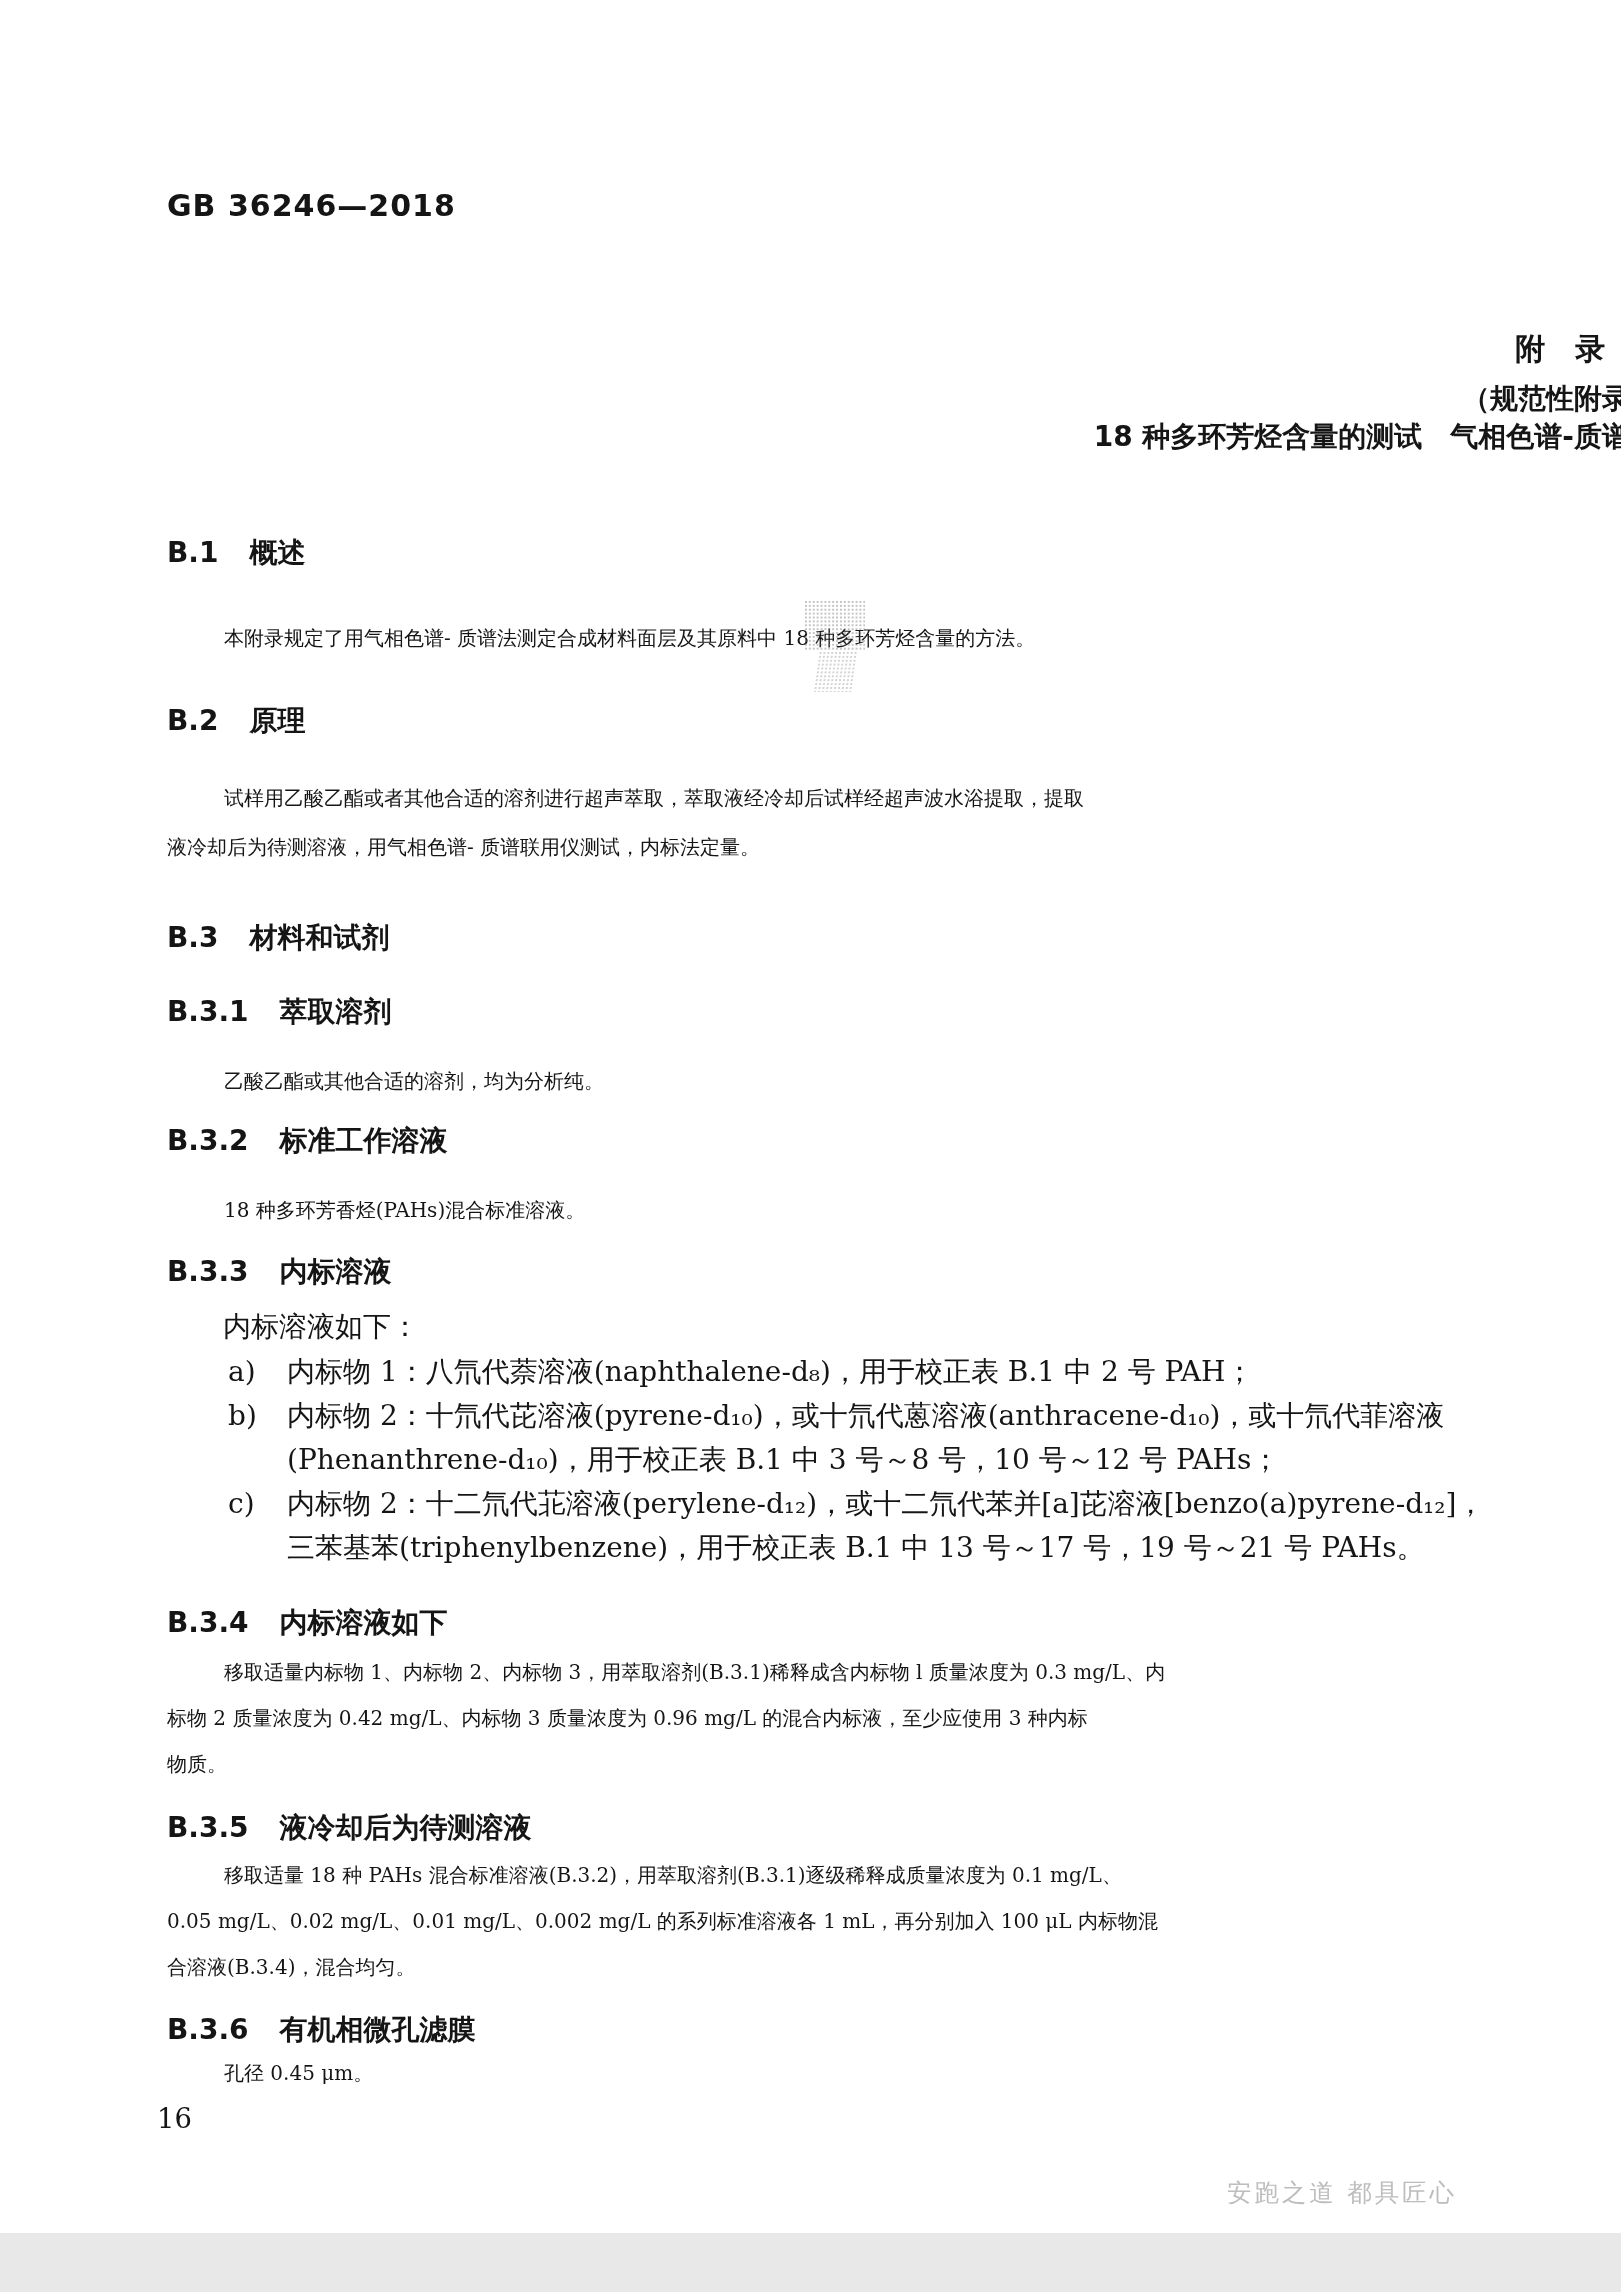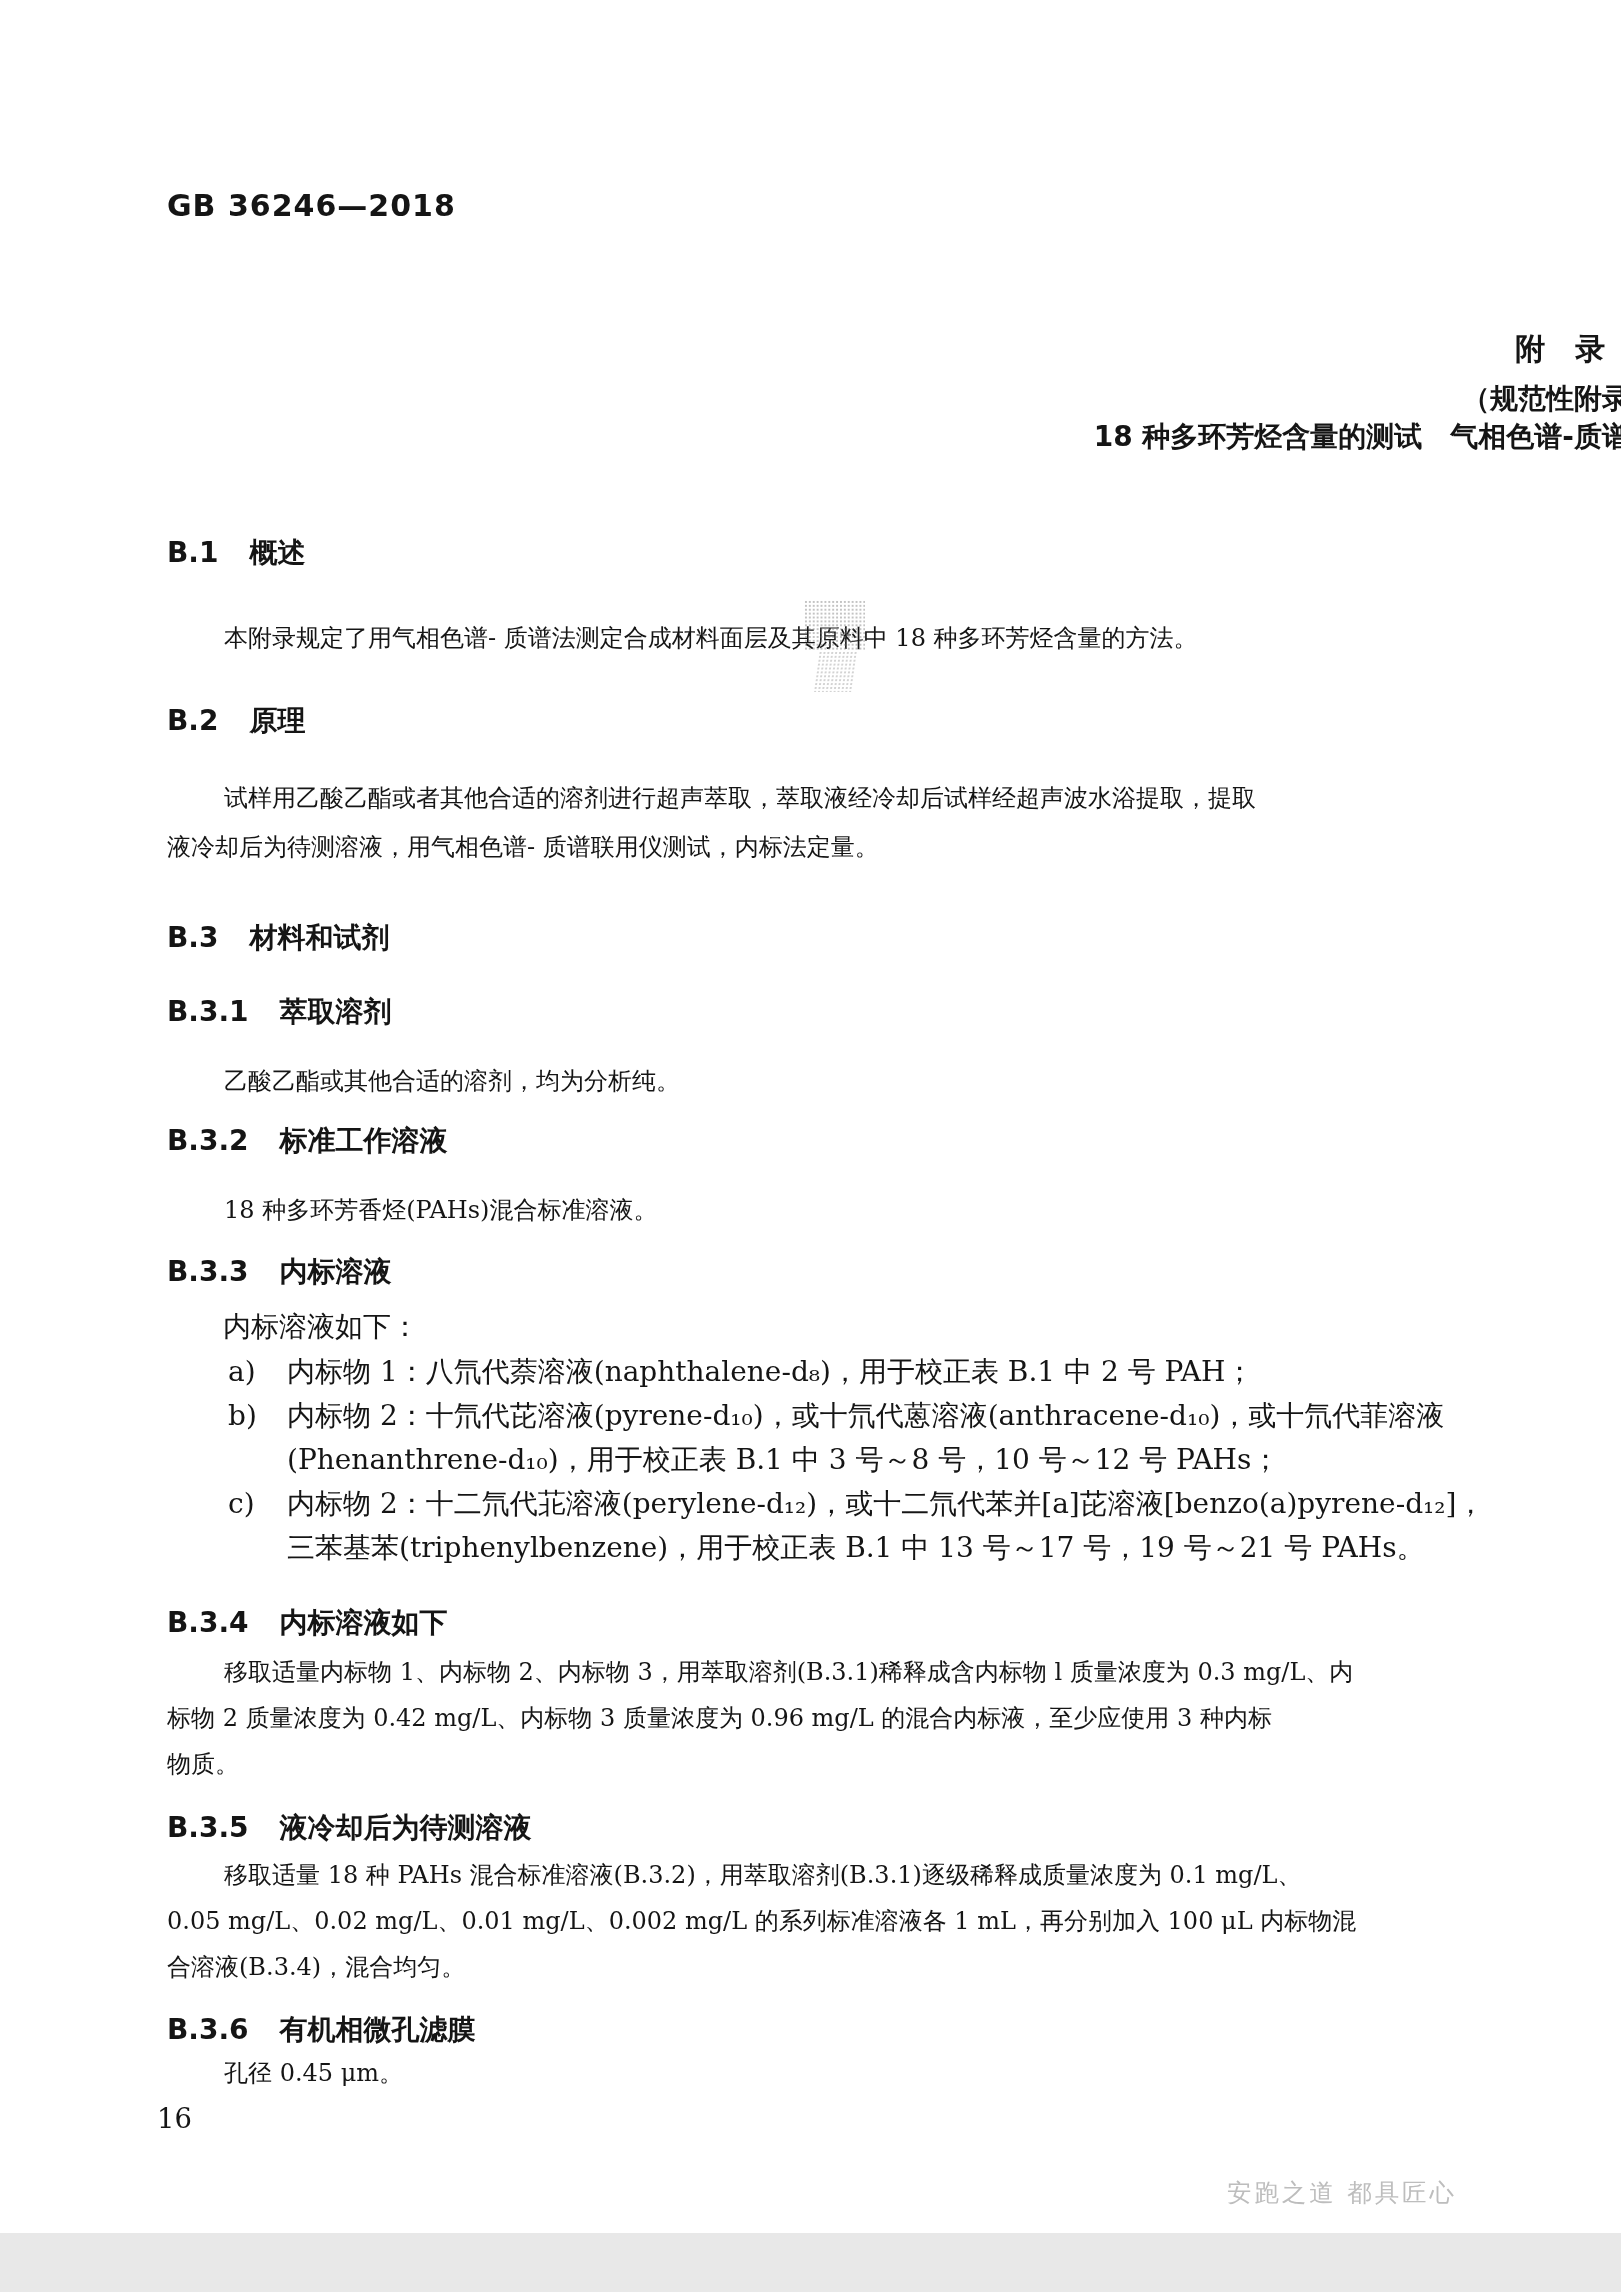--- a/index.html
+++ b/index.html
@@ -44,21 +44,21 @@
     font-family: "DejaVu Sans", "Liberation Sans", sans-serif;
     font-weight: 700;
     font-size: 28px;
     white-space: nowrap;
   }
   .sec-heading .no { margin-right: 31px; }
   .para {
     position: absolute;
     left: 167px;
     width: 1304px;
-    font-size: 24px;
+    font-size: 20px;
   }
   .para .line {
     white-space: nowrap;
     line-height: 49px;
     height: 49px;
   }
   .para .line.indent { padding-left: 57px; }
   .para.tight .line { line-height: 46px; height: 46px; }
   .list-item {
     position: absolute;

